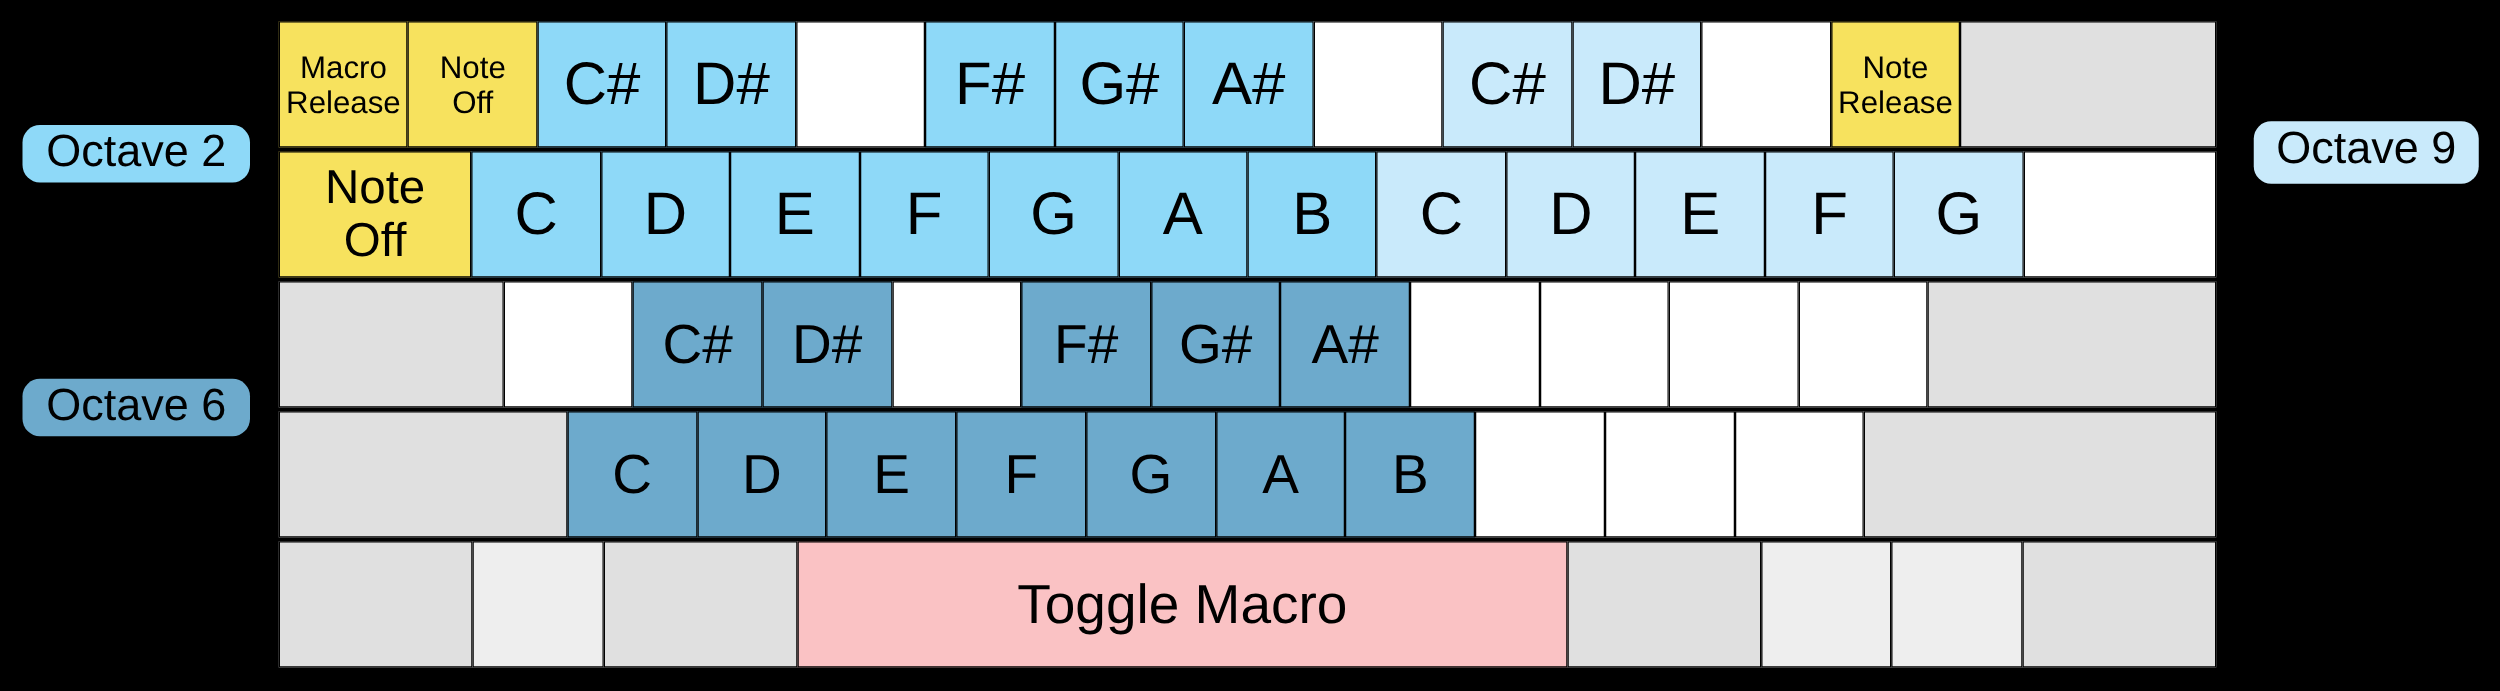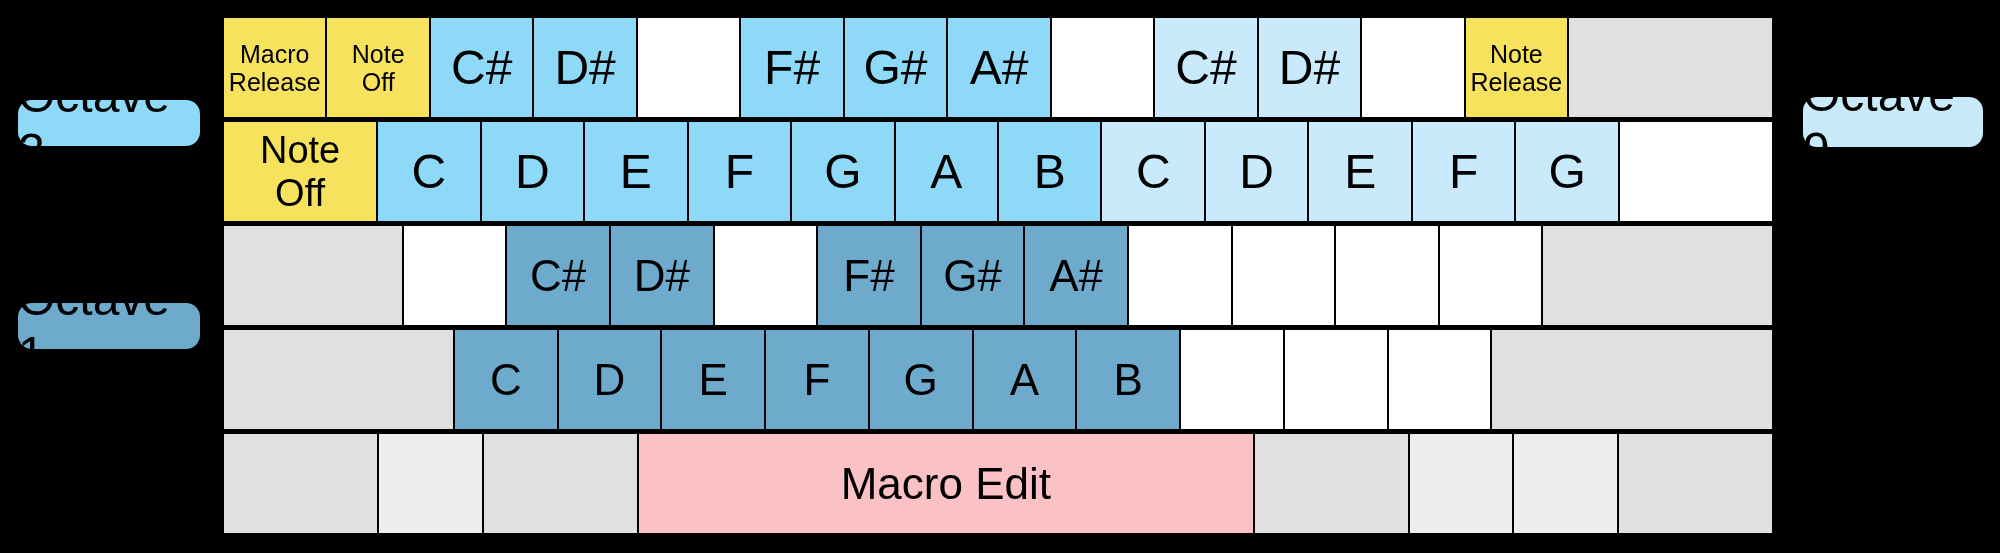--- a/index.html
+++ b/index.html
@@ -18,22 +18,22 @@
   .t-oct1{background:var(--oct1);}
   .t-blank{background:var(--blank);}
   .t-mod{background:var(--mod);}
   .t-mod2{background:var(--mod2);}
   .t-edit{background:var(--edit);}
   .fs-xs{font-size:25px;}
   .fs-md{font-size:38px;}
   .fs-note2{font-size:44px;}
   .fs-edit{font-size:44px;}
   .pill{position:absolute;box-sizing:border-box;border-radius:14px;
-        display:flex;align-items:center;justify-content:center;
-        color:var(--text,#000);font-size:48px;}
+        display:flex;align-items:flex-start;justify-content:center;
+        color:var(--text,#000);font-size:36px;}
   .pill-oct2{left:18px;top:100px;width:182px;height:46px;background:var(--oct2);}
   .pill-oct1{left:18px;top:303px;width:182px;height:46px;background:var(--oct1);}
   .pill-oct3{left:1803px;top:97px;width:180px;height:50px;background:var(--oct3);}
 </style>
 </head>
 <body>
 
 <div class="stage">
   <div class="keyboard">
       <div class="row">
@@ -98,29 +98,29 @@
         <div class="key t-oct1 fs-note2" style="flex: 1 1 0px;">B</div>
         <div class="key t-blank" style="flex: 1 1 0px;"></div>
         <div class="key t-blank" style="flex: 1 1 0px;"></div>
         <div class="key t-blank" style="flex: 1 1 0px;"></div>
         <div class="key t-mod" style="flex: 2.75 1 0px;"></div>
       </div>
       <div class="row">
         <div class="key t-mod" style="flex: 1.5 1 0px;"></div>
         <div class="key t-mod2" style="flex: 1 1 0px;"></div>
         <div class="key t-mod" style="flex: 1.5 1 0px;"></div>
-        <div class="key t-edit fs-edit" style="flex: 6 1 0px;">Macro Edit</div>
+        <div class="key t-edit fs-edit" style="flex: 6 1 0px;">Toggle Macro</div>
         <div class="key t-mod" style="flex: 1.5 1 0px;"></div>
         <div class="key t-mod2" style="flex: 1 1 0px;"></div>
         <div class="key t-mod2" style="flex: 1 1 0px;"></div>
         <div class="key t-mod" style="flex: 1.5 1 0px;"></div>
       </div>
     </div>
   <div class="pill pill-oct2">
     <span>Octave 2</span>
   </div>
   <div class="pill pill-oct1">
-    <span>Octave 1</span>
+    <span>Octave 6</span>
   </div>
   <div class="pill pill-oct3">
     <span>Octave 9</span>
   </div>
 </div>
 
 </body></html>

